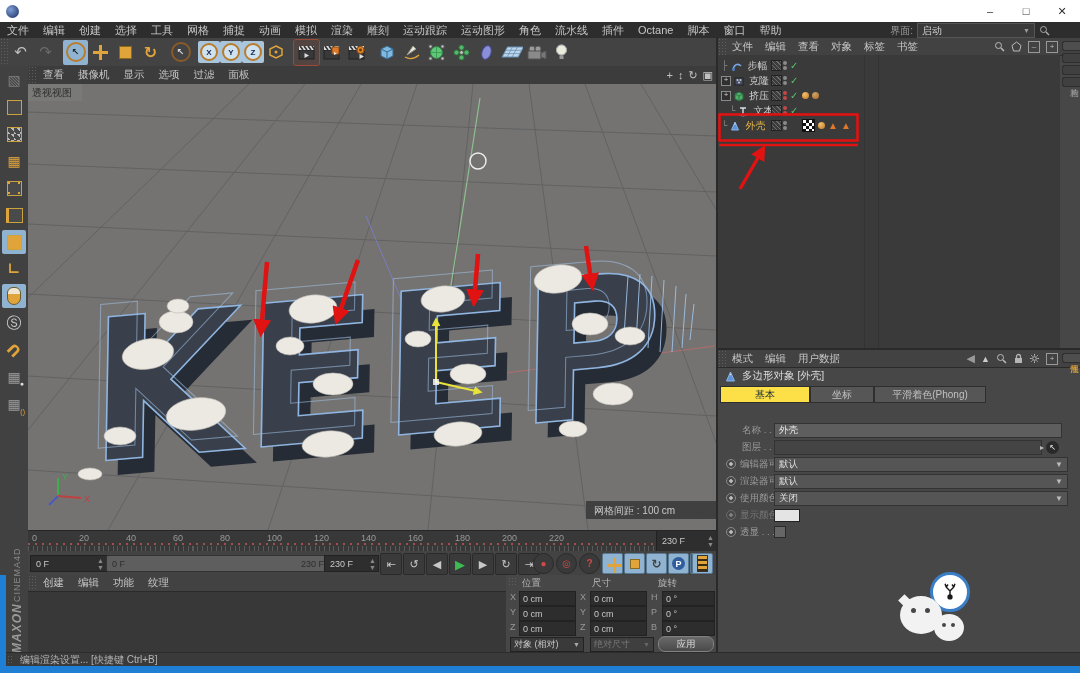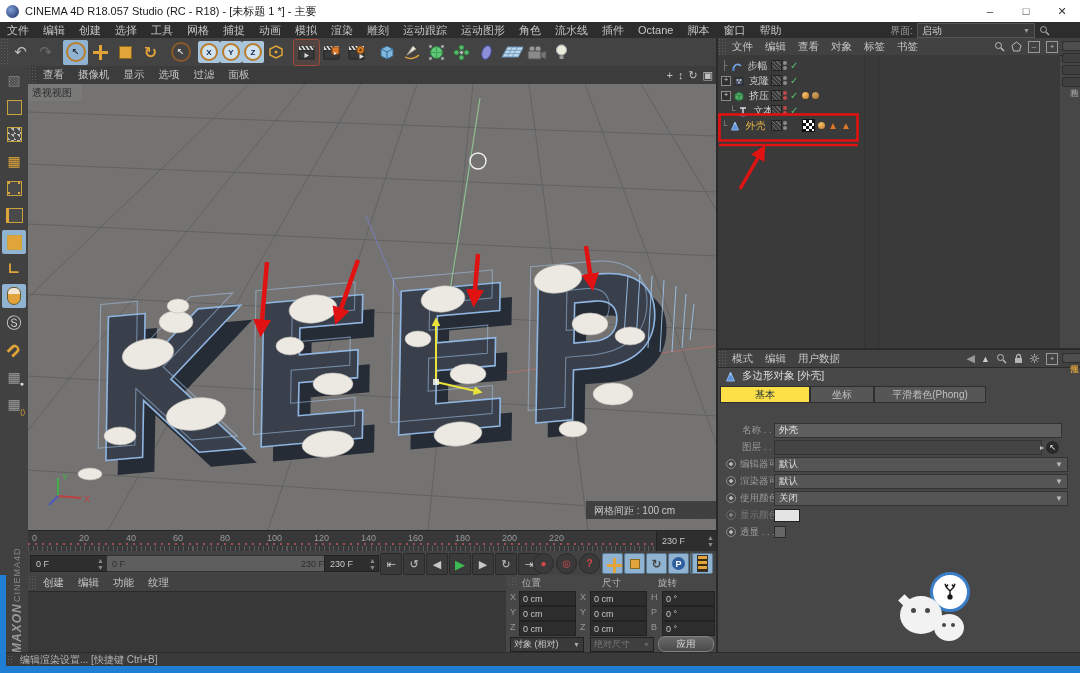--- a/index.html
+++ b/index.html
@@ -129,21 +129,20 @@
   .wc-bubble::after{content:"";position:absolute;width:9px;height:9px;background:#f2f2f2;transform:rotate(45deg)}
   .eye{position:absolute;width:5px;height:5px;border-radius:50%;background:#474747}
   #deer-badge{position:absolute;left:32px;top:6px;width:34px;height:34px;border-radius:50%;background:#fff;border:3px solid #3a7ec8;display:flex;align-items:center;justify-content:center}
   #wm-text{position:absolute;left:70px;top:32px;font-size:29px;font-weight:bold;color:#fff;letter-spacing:2px}
 </style>
 </head>
 <body>
 
 <div id="titlebar">
   <div id="app-icon"></div>
-  <div id="title-text">CINEMA 4D R18.057 Studio (RC - R18) - [未标题 1 *] - 主要</div>
   <div id="win-btns">
     <div class="winbtn">–</div>
     <div class="winbtn">□</div>
     <div class="winbtn">✕</div>
   </div>
 </div>
 
 <div id="menubar">
   <span class="menu-item">文件</span>
   <span class="menu-item">编辑</span>
@@ -552,21 +551,21 @@
     <span class="vp-menu-item">编辑</span>
     <span class="vp-menu-item">功能</span>
     <span class="vp-menu-item">纹理</span>
   </div>
   <div style="height:60px"></div>
 </div>
 
 <div id="coords">
   <div class="grip" style="position:absolute;left:2px;top:2px;height:10px"></div>
   <span class="coord-h" style="left:16px">位置</span>
-  <span class="coord-h" style="left:96px">尺寸</span>
+  <span class="coord-h" style="left:86px">尺寸</span>
   <span class="coord-h" style="left:152px">旋转</span>
   <span class="claxis" style="left:4px;top:17px">X</span>
   <div class="cfield" style="left:13px;top:16px;width:52px">0 cm</div>
   <span class="claxis" style="left:4px;top:32px">Y</span>
   <div class="cfield" style="left:13px;top:31px;width:52px">0 cm</div>
   <span class="claxis" style="left:4px;top:47px">Z</span>
   <div class="cfield" style="left:13px;top:46px;width:52px">0 cm</div>
   <span class="claxis" style="left:74px;top:17px">X</span>
   <div class="cfield" style="left:84px;top:16px;width:52px">0 cm</div>
   <span class="claxis" style="left:74px;top:32px">Y</span>

